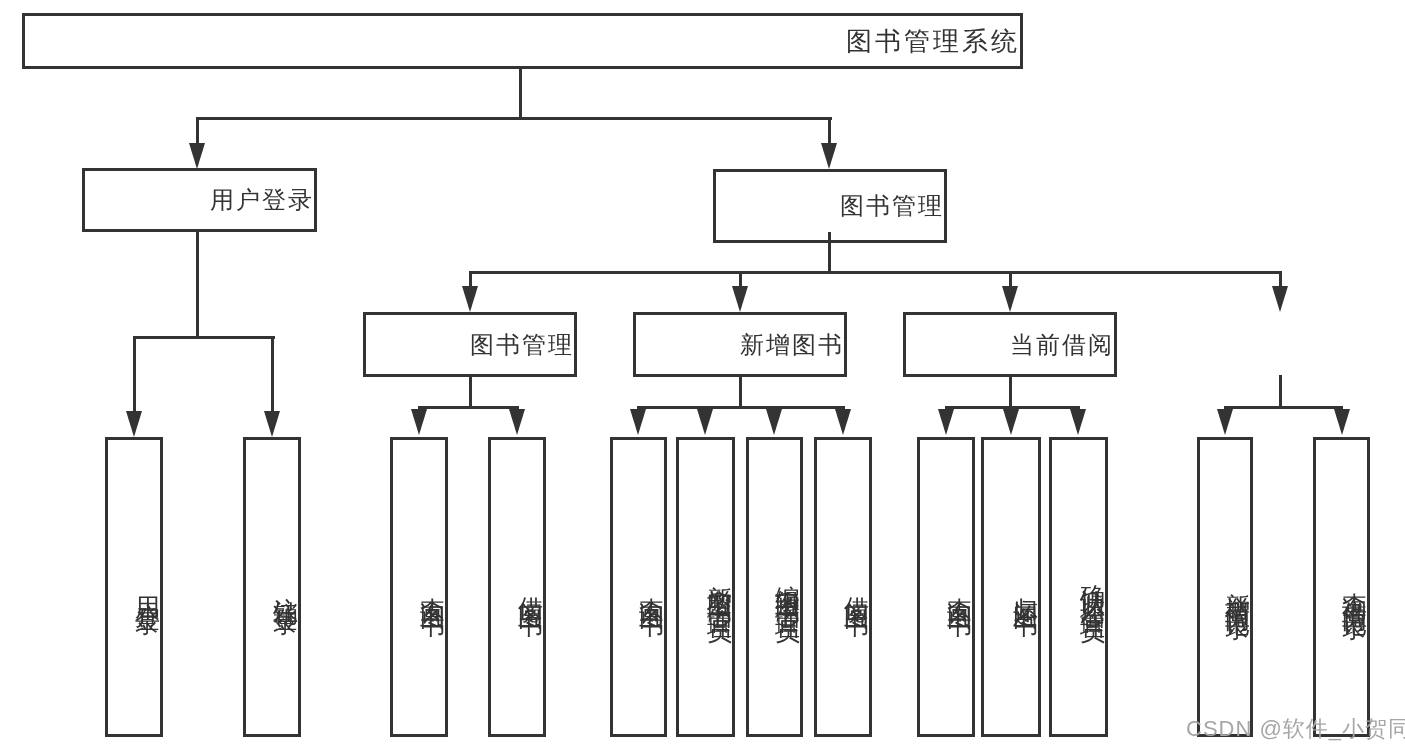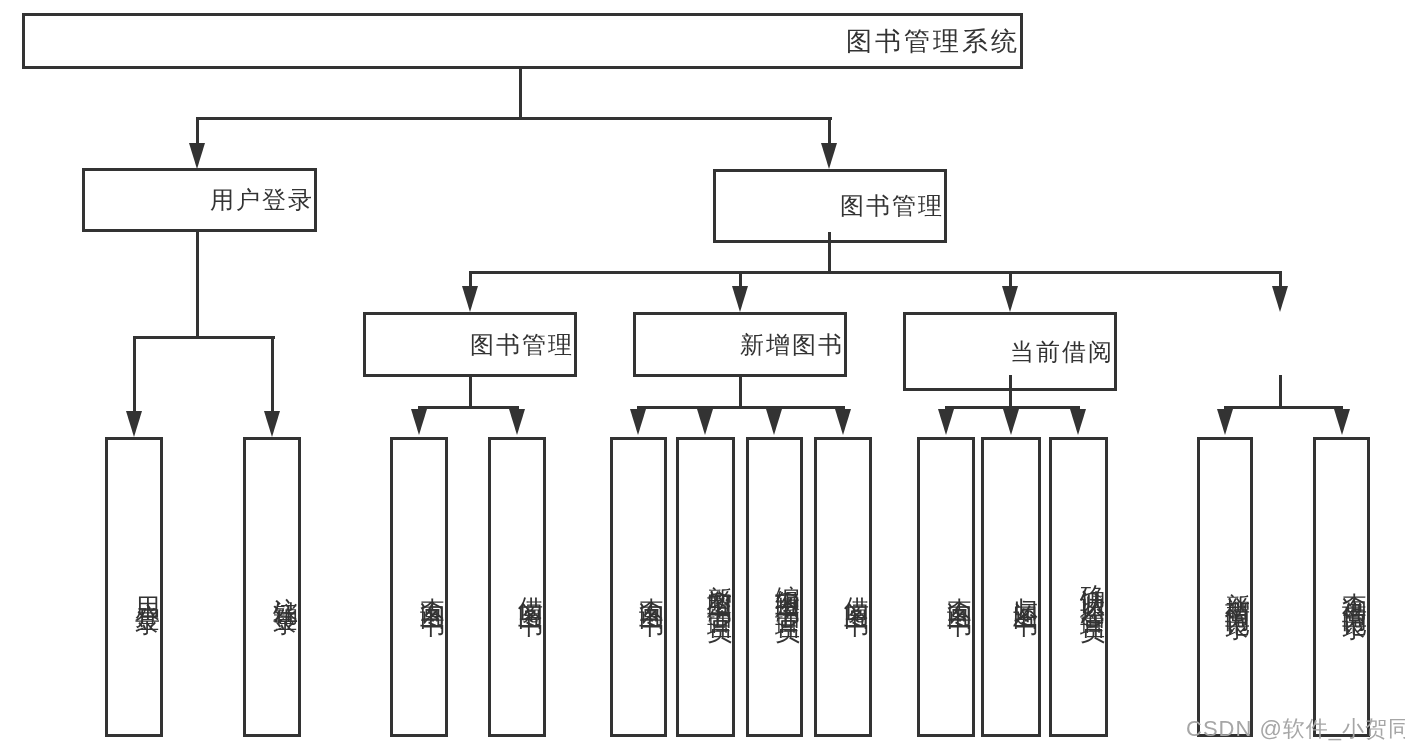--- a/index.html
+++ b/index.html
@@ -90,21 +90,21 @@
   <div class="arw" style="left:1002px; top:286px;"></div>
   <div class="ln" style="left:1279px; top:271px; width:3px; height:20px;"></div>
   <div class="arw" style="left:1272px; top:286px;"></div>
 
   <div class="nd h" style="left:363px; top:312px; width:214px; height:65px;">
     <span class="lbl">图书管理</span>
   </div>
   <div class="nd h" style="left:633px; top:312px; width:214px; height:65px;">
     <span class="lbl">新增图书</span>
   </div>
-  <div class="nd h" style="left:903px; top:312px; width:214px; height:79px;">
+  <div class="nd h" style="left:903px; top:312px; width:214px; height:65px;">
     <span class="lbl">当前借阅</span>
   </div>
 
   <div class="ln" style="left:469px; top:375px; width:3px; height:33px;"></div>
   <div class="ln" style="left:418px; top:406px; width:101px; height:3px;"></div>
   <div class="arw" style="left:411px; top:409px;"></div>
   <div class="arw" style="left:509px; top:409px;"></div>
 
   <div class="ln" style="left:739px; top:375px; width:3px; height:33px;"></div>
   <div class="ln" style="left:637px; top:406px; width:208px; height:3px;"></div>

